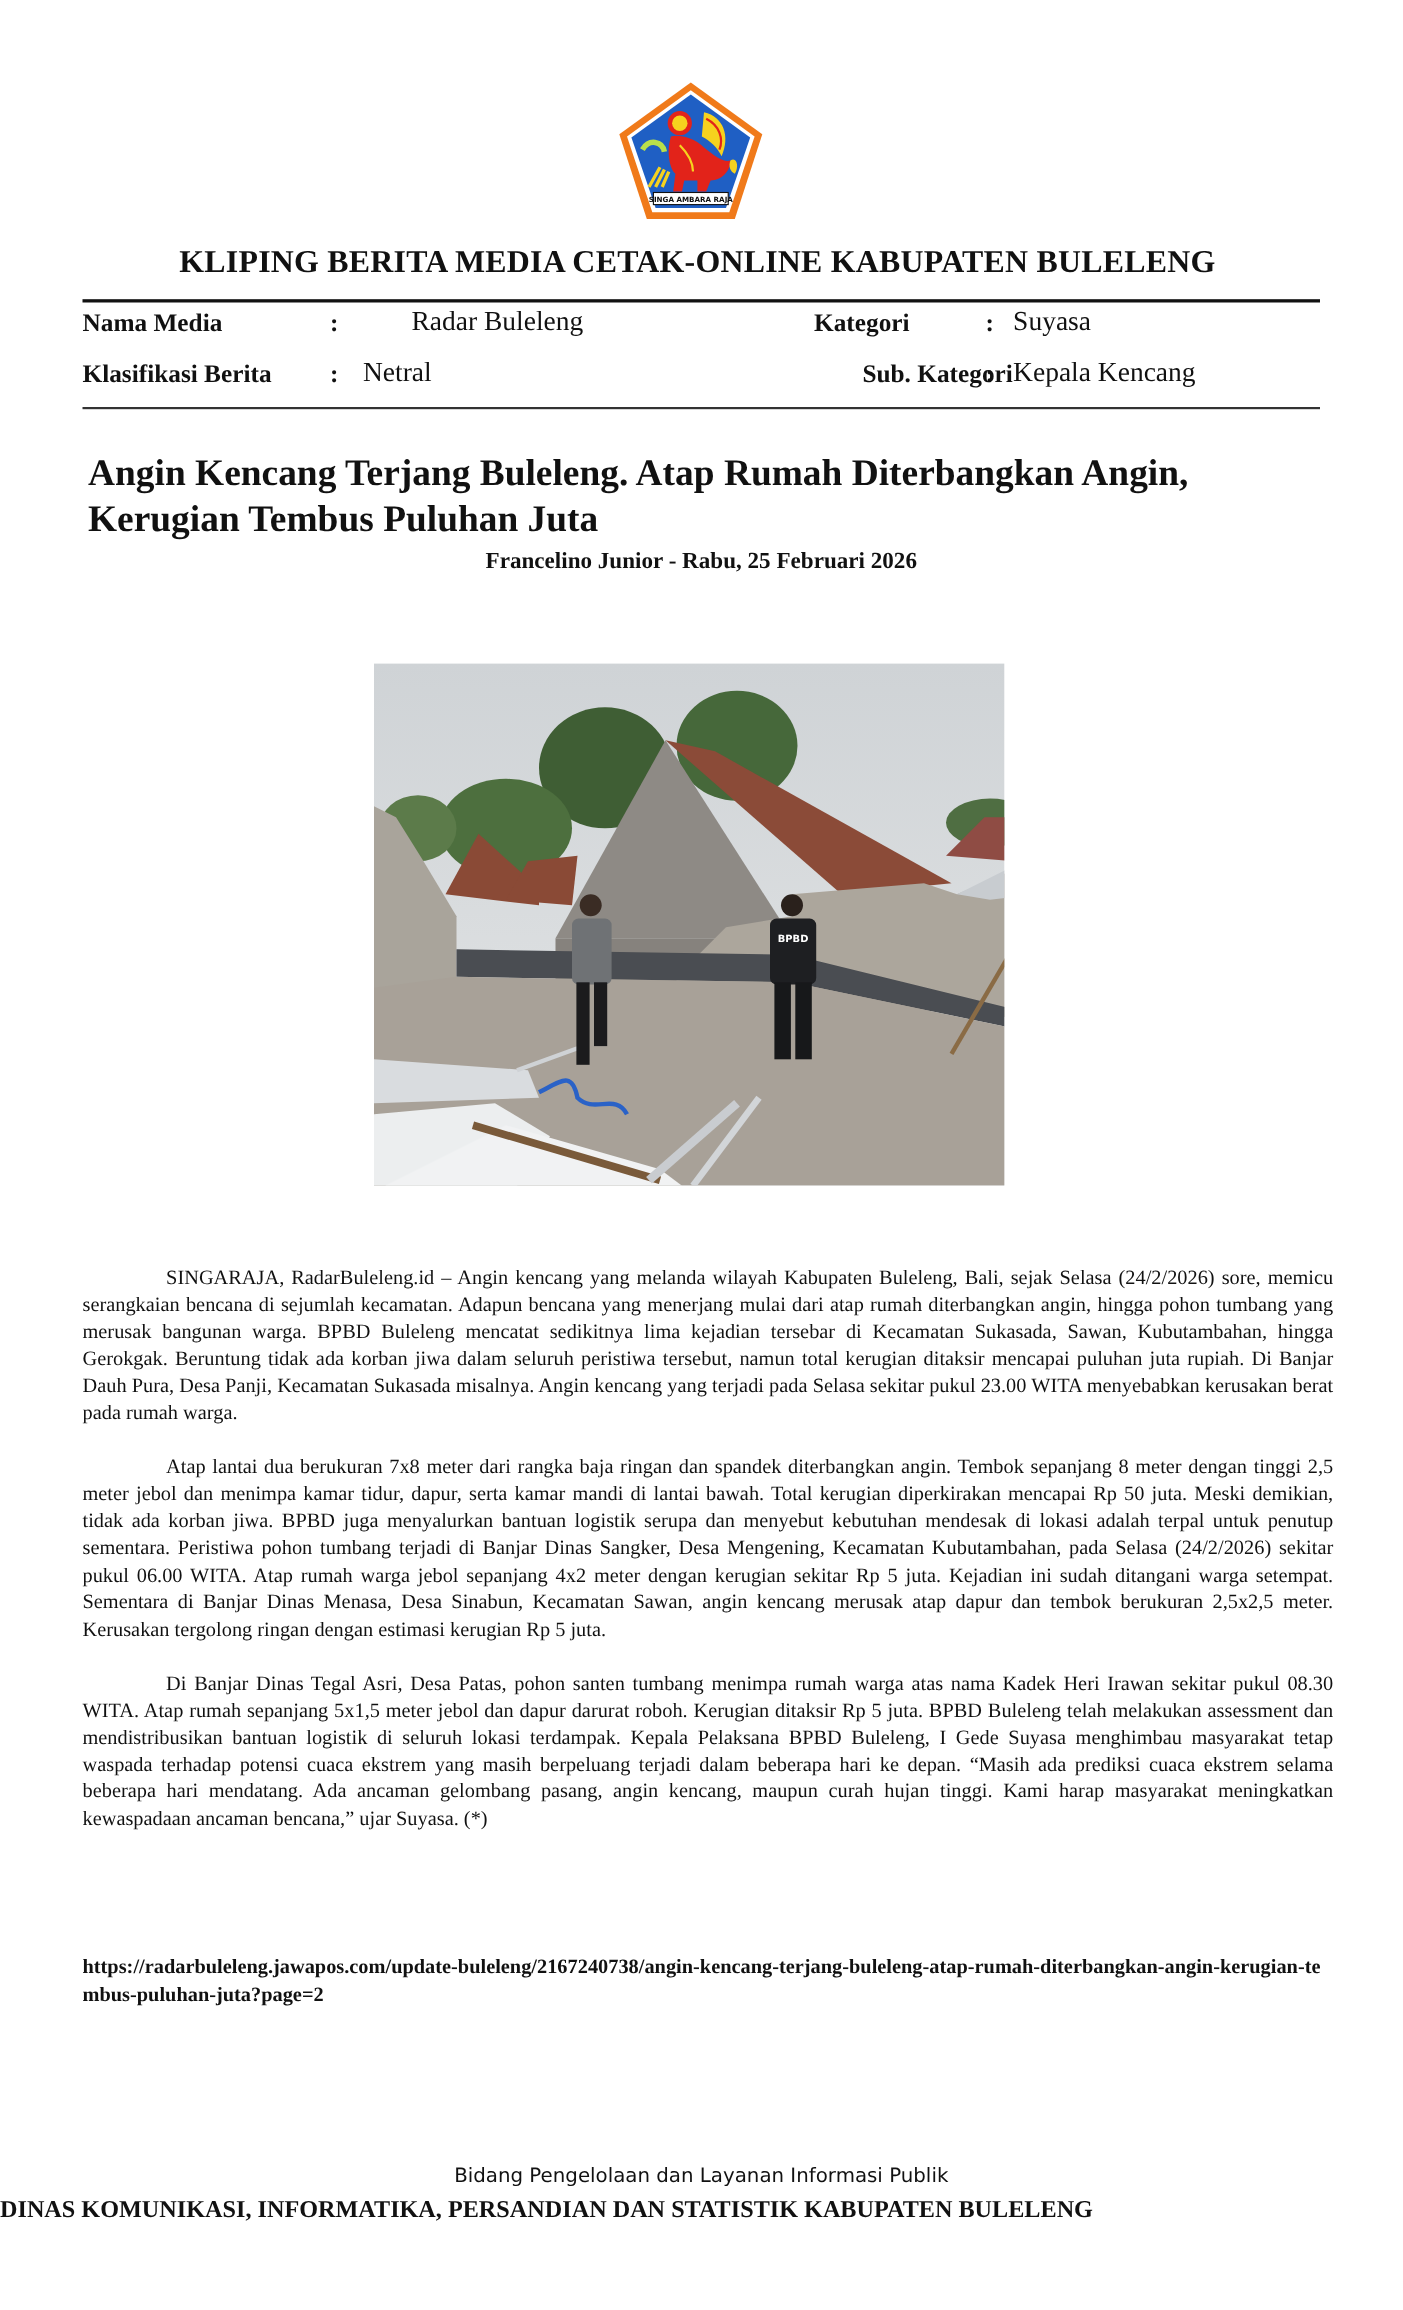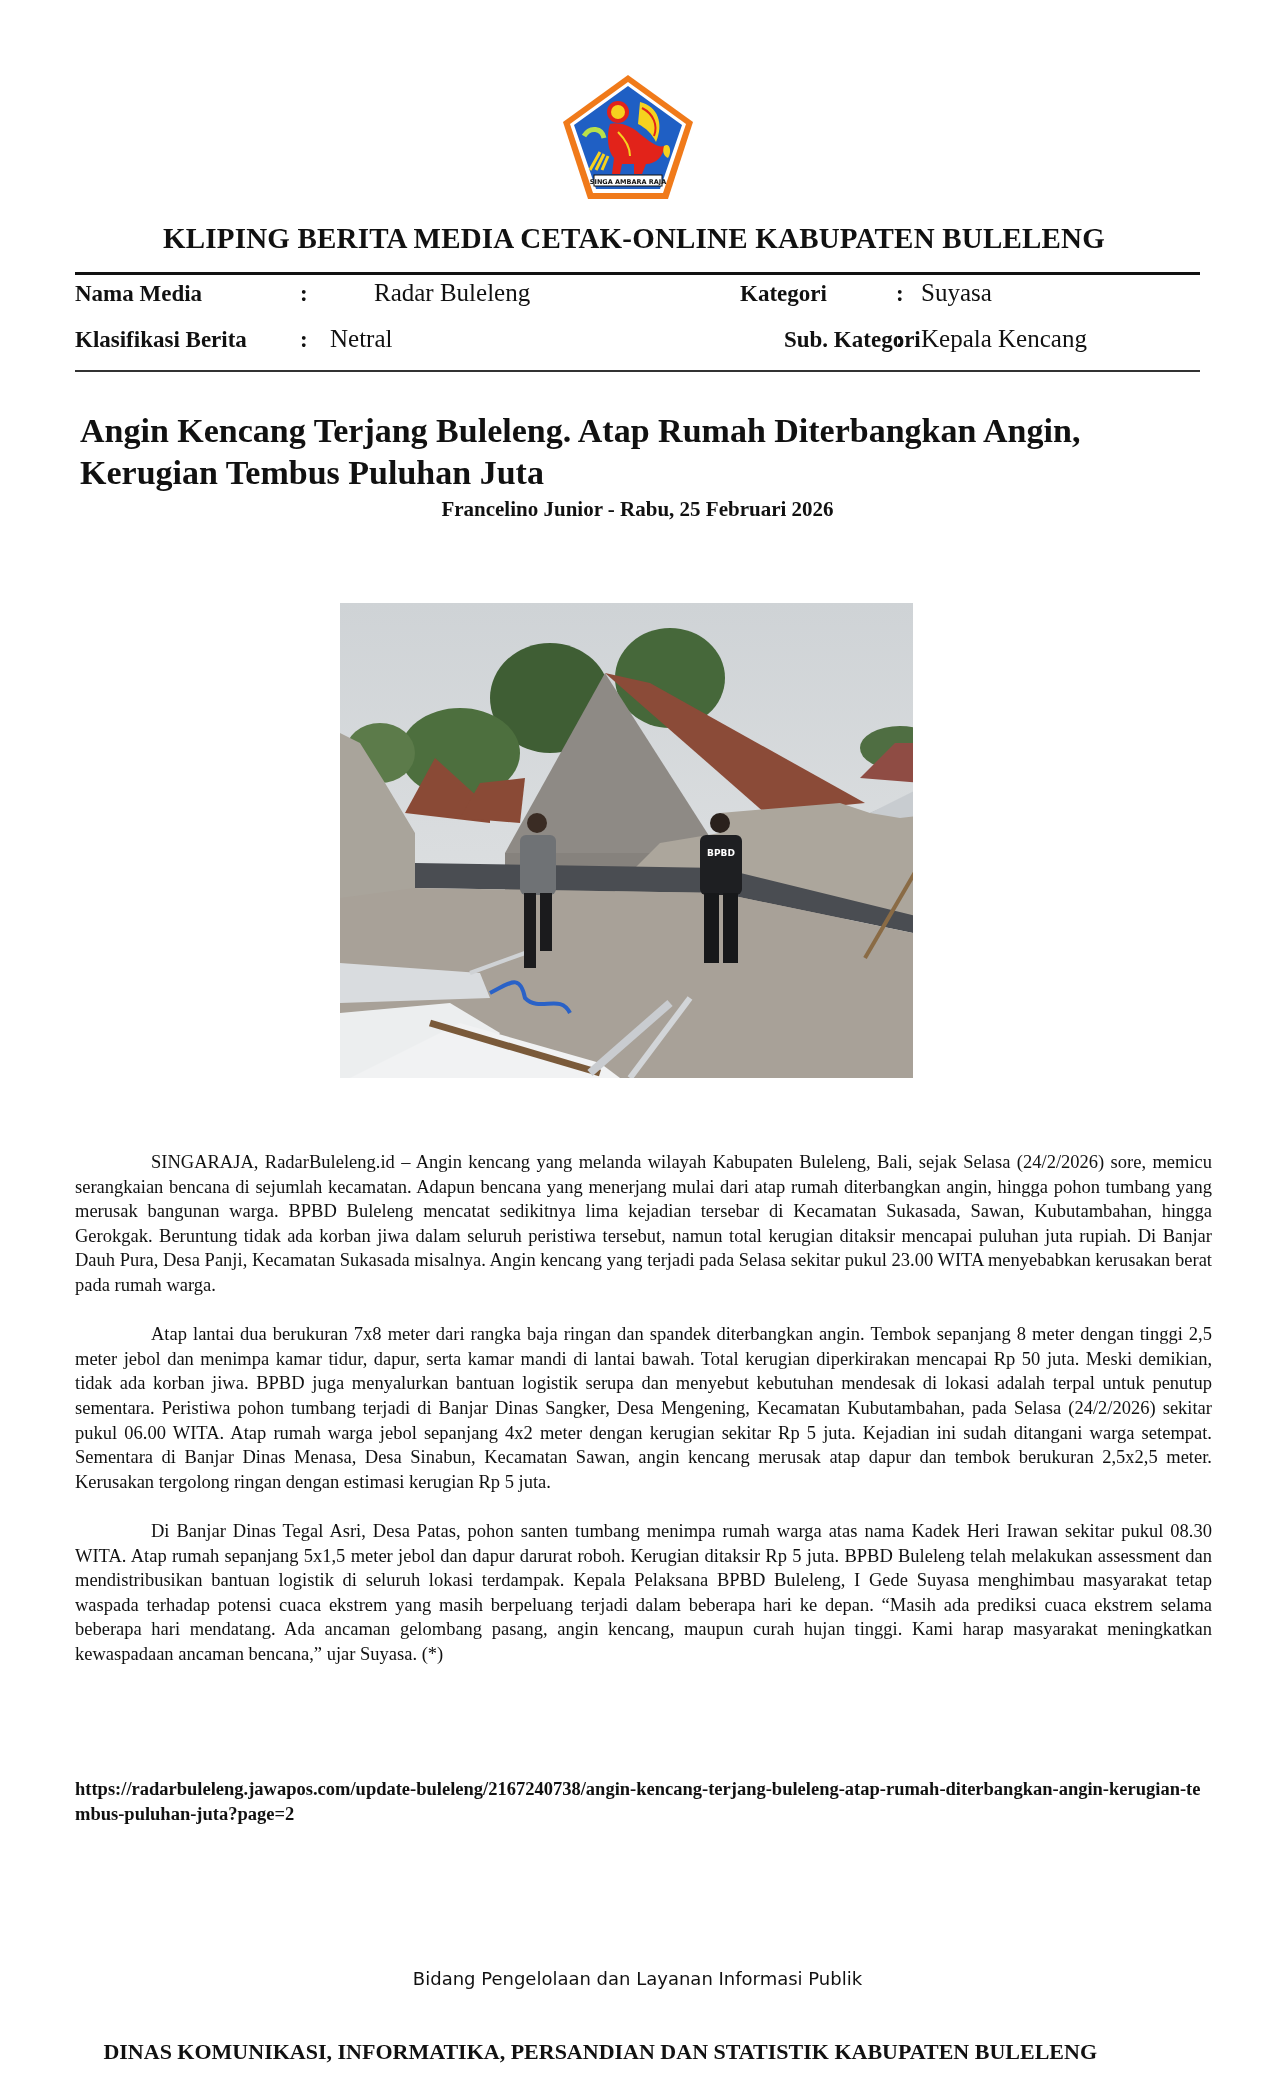--- a/index.html
+++ b/index.html
@@ -27,21 +27,21 @@
     
     #photo { left: 340px; top: 603px; width: 573px; height: 475px; overflow: hidden; text-decoration: underline; }
 
     
     #article-body { left: 75px; width: 1137px; top: 1150px; font-size: 18.5px; line-height: 24.6px; text-align: justify; }
     #article-body p { margin: 0 0 24.6px 0; text-indent: 76px; hyphens: manual; }
     #source-url { left: 75px; width: 1137px; top: 1777px; font-size: 18.5px; line-height: 25px; font-weight: bold; word-break: break-all; }
 
     
     #footer-sub { left: 0; width: 1275px; top: 1968px; text-align: center; font-family: "DejaVu Sans", sans-serif; font-size: 18px; color: #111; }
-    #footer-main { left: 0; width: 1097px; top: 1995px; text-align: right; font-size: 22px; font-weight: bold; white-space: nowrap; margin-top: 44px; }
+    #footer-main { left: 0; width: 1097px; top: 1995px; text-align: left; font-size: 22px; font-weight: bold; white-space: nowrap; }
   </style>
 </head>
 <body>
 
 <div id="logo" class="abs">
   <svg width="136" height="130" viewBox="0 0 136 130">
     <polygon points="68,3 133,50 108,127 28,127 3,50" fill="#f07a1a"></polygon>
     <polygon points="68,10 126,52 103,121 33,121 10,52" fill="#ffffff"></polygon>
     <polygon points="68,14 122,53 100,117 36,117 14,53" fill="#1f5fc4"></polygon>
 

